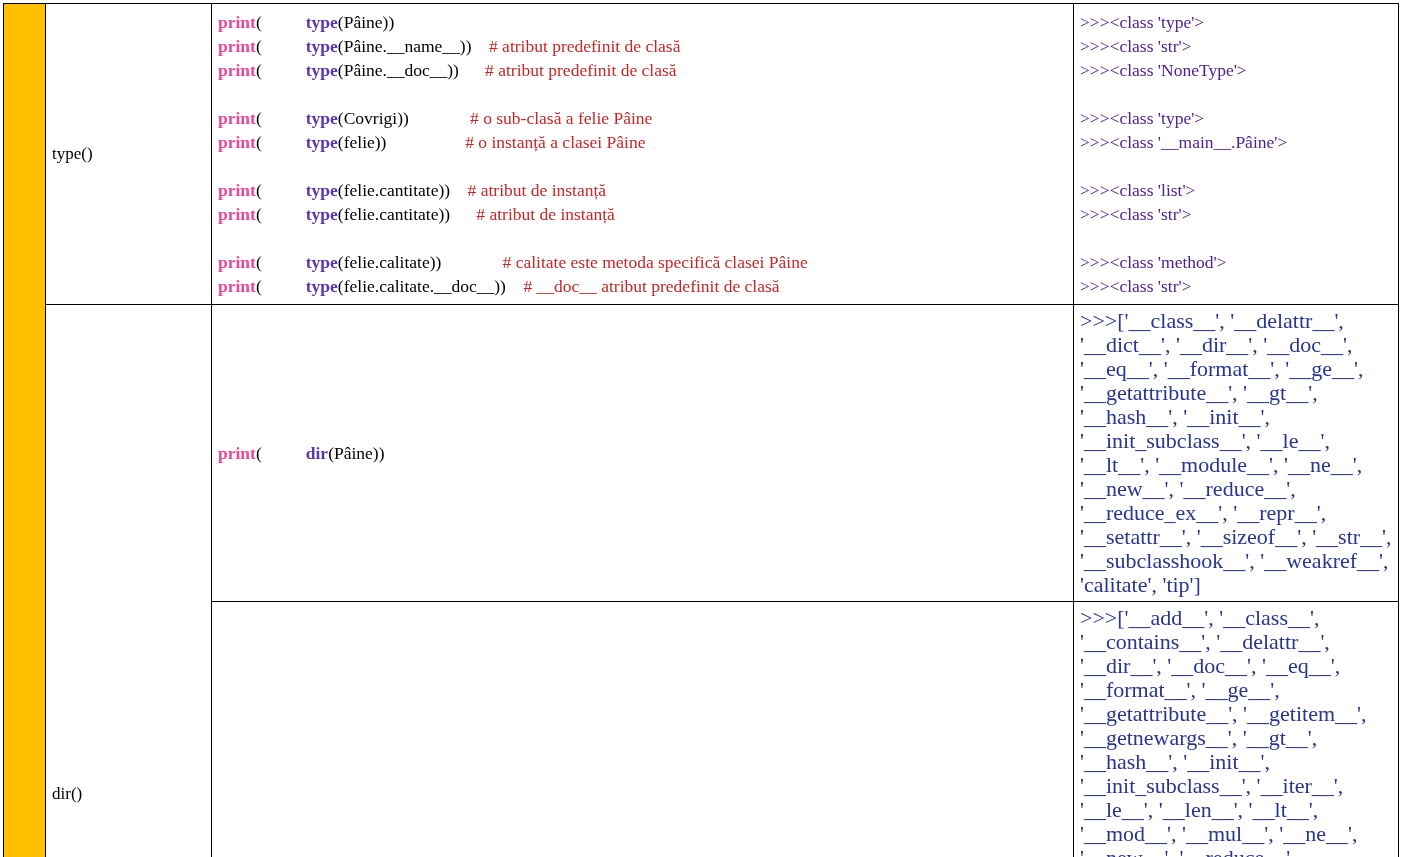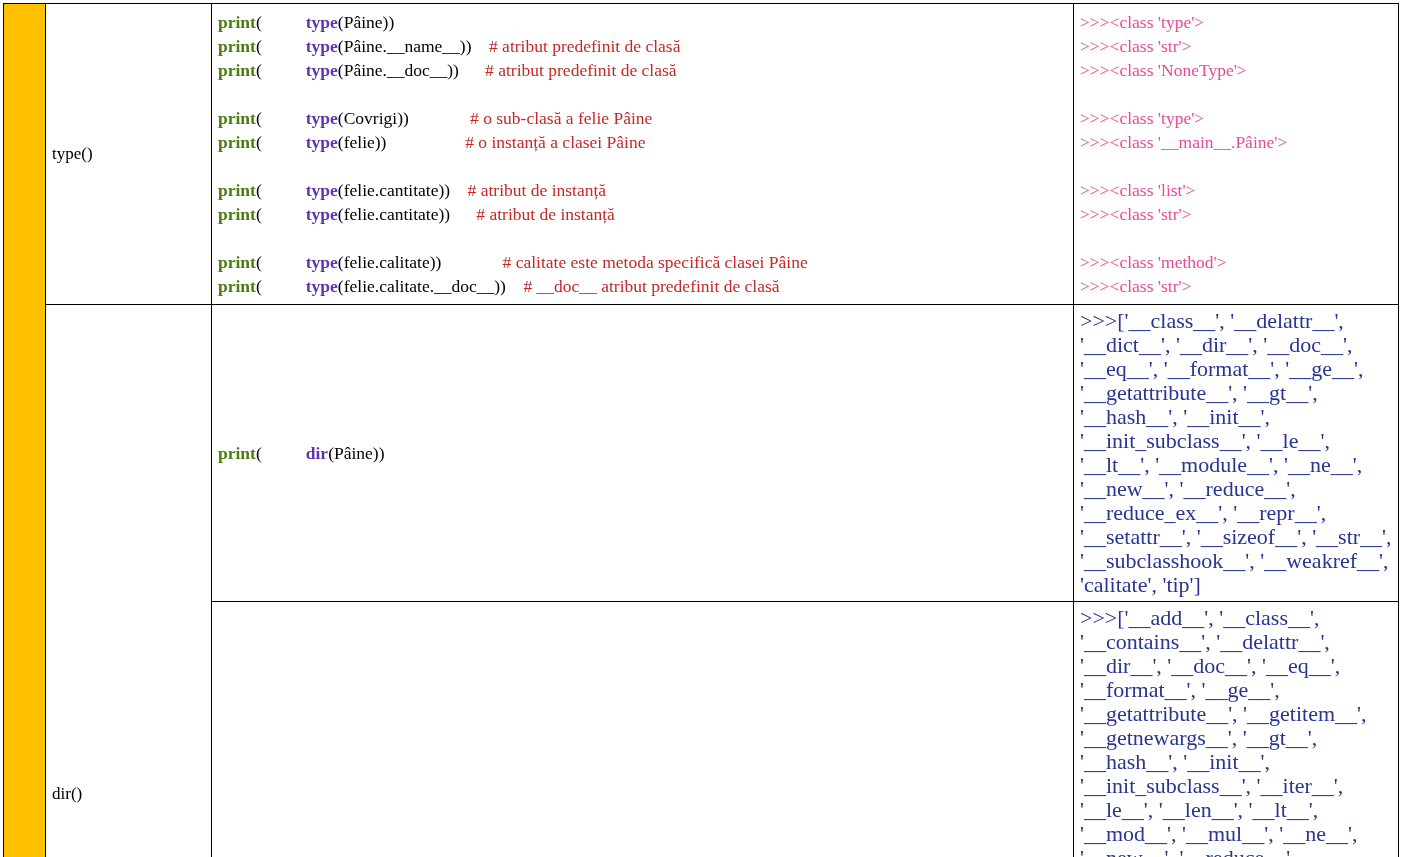--- a/index.html
+++ b/index.html
@@ -29,24 +29,24 @@
   td.func {
     width: 166px;
     text-align: left;
     font-weight: normal;
     font-size: 17px;
   }
   td.code { width: auto; vertical-align: top; }
   td.out  { width: 325px; vertical-align: top; }
   td.out2 { width: 700px; vertical-align: top; }
 
-  .kw      { color: #4d7c0f; font-weight: bold; text-align: right; }      
+  .kw      { color: #ec4899; font-weight: bold; text-align: right; }      
   .built   { color: #5e35b1; font-weight: bold; margin-left: 44px; }      
   .comment { color: #c62828; }                         
-  .outtxt  { color: #ec4899; }
+  .outtxt  { color: #4c1d95; }
   .blk     { color: #000; }
 
   pre.code {
     margin: 2px 0;
     white-space: pre;
     font-family: inherit;
     font-size: 17.5px;
     line-height: 24px;
   }
   div.out {

